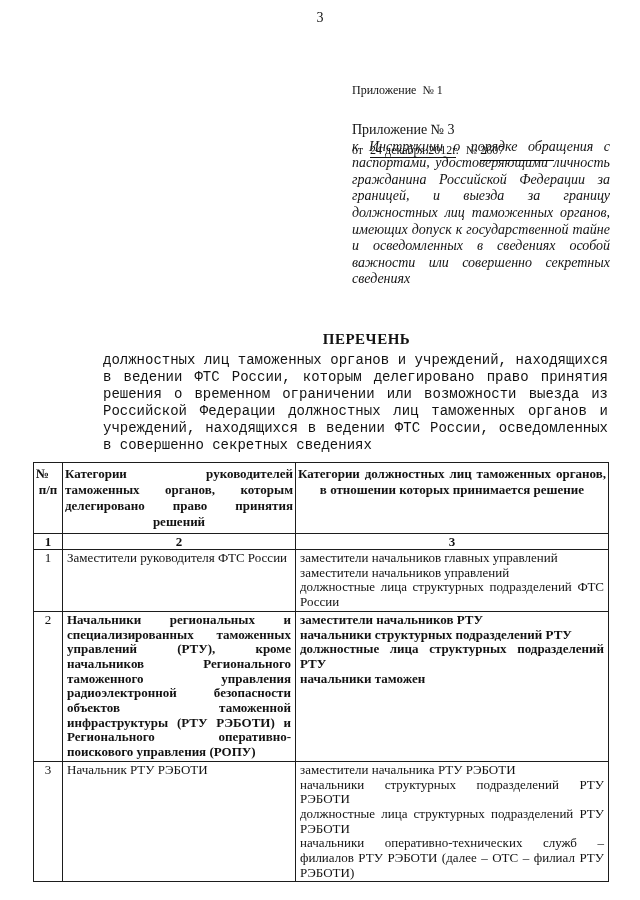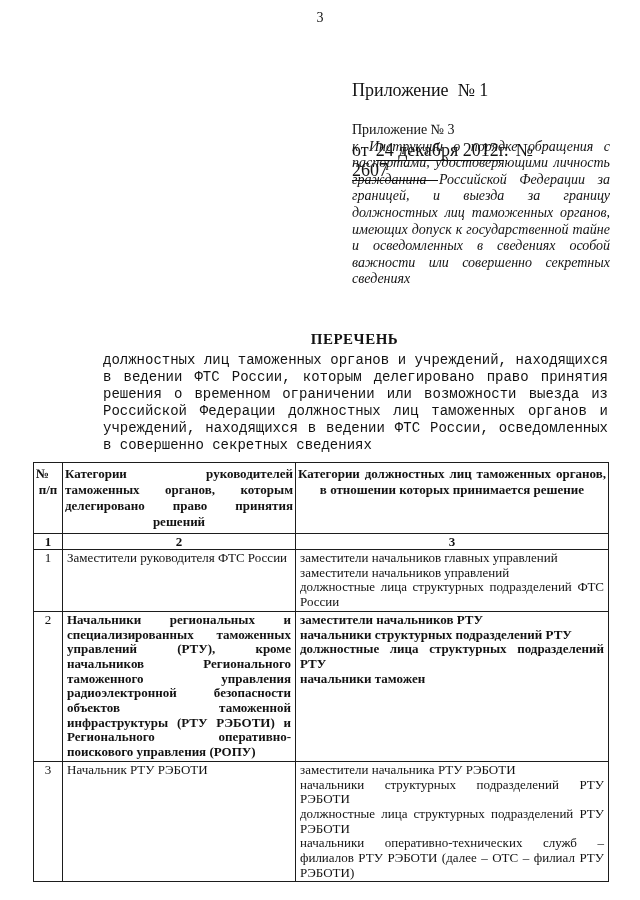--- a/index.html
+++ b/index.html
@@ -7,33 +7,33 @@
   body {
     width:640px; height:900px; position:relative; overflow:hidden;
     font-family:"Liberation Serif", serif; color:#121212;
   }
   .page-number {
     position:absolute; top:10px; left:0; width:640px;
     text-align:center; font-size:14px;
   }
   .appendix1 {
     position:absolute; left:352px; top:40px; width:258px;
-    font-size:18px; line-height:20px; white-space:pre-wrap;
+    font-size:12px; line-height:20px; white-space:pre-wrap;
   }
   .appendix1 .line { white-space:pre-wrap; }
   .u { border-bottom:1px solid #121212; }
   .u-ext { display:inline-block; border-bottom:1px solid #121212; padding-right:50px; }
   .sp { display:inline-block; width:7px; }
   .appendix3 {
     position:absolute; left:352px; top:122px; width:258px;
     font-size:14px; line-height:16.6px;
   }
   .appendix3 .body { text-align:justify;font-style:italic; }
   .list-title {
-    position:absolute; left:102px; top:331px; width:505px;
+    position:absolute; left:114px; top:331px; width:505px;
     text-align:center; font-weight:bold; font-size:15px; letter-spacing:0.5px;
   }
   .list-intro {
     position:absolute; left:103px; top:352px; width:505px;
     text-align:justify; font-size:14px; line-height:16.9px;font-family:Liberation Mono, monospace;
   }
   table.main {
     position:absolute; left:33px; top:462px; width:575px;
     border-collapse:collapse; font-size:13px; line-height:14.7px;
     table-layout:fixed;

